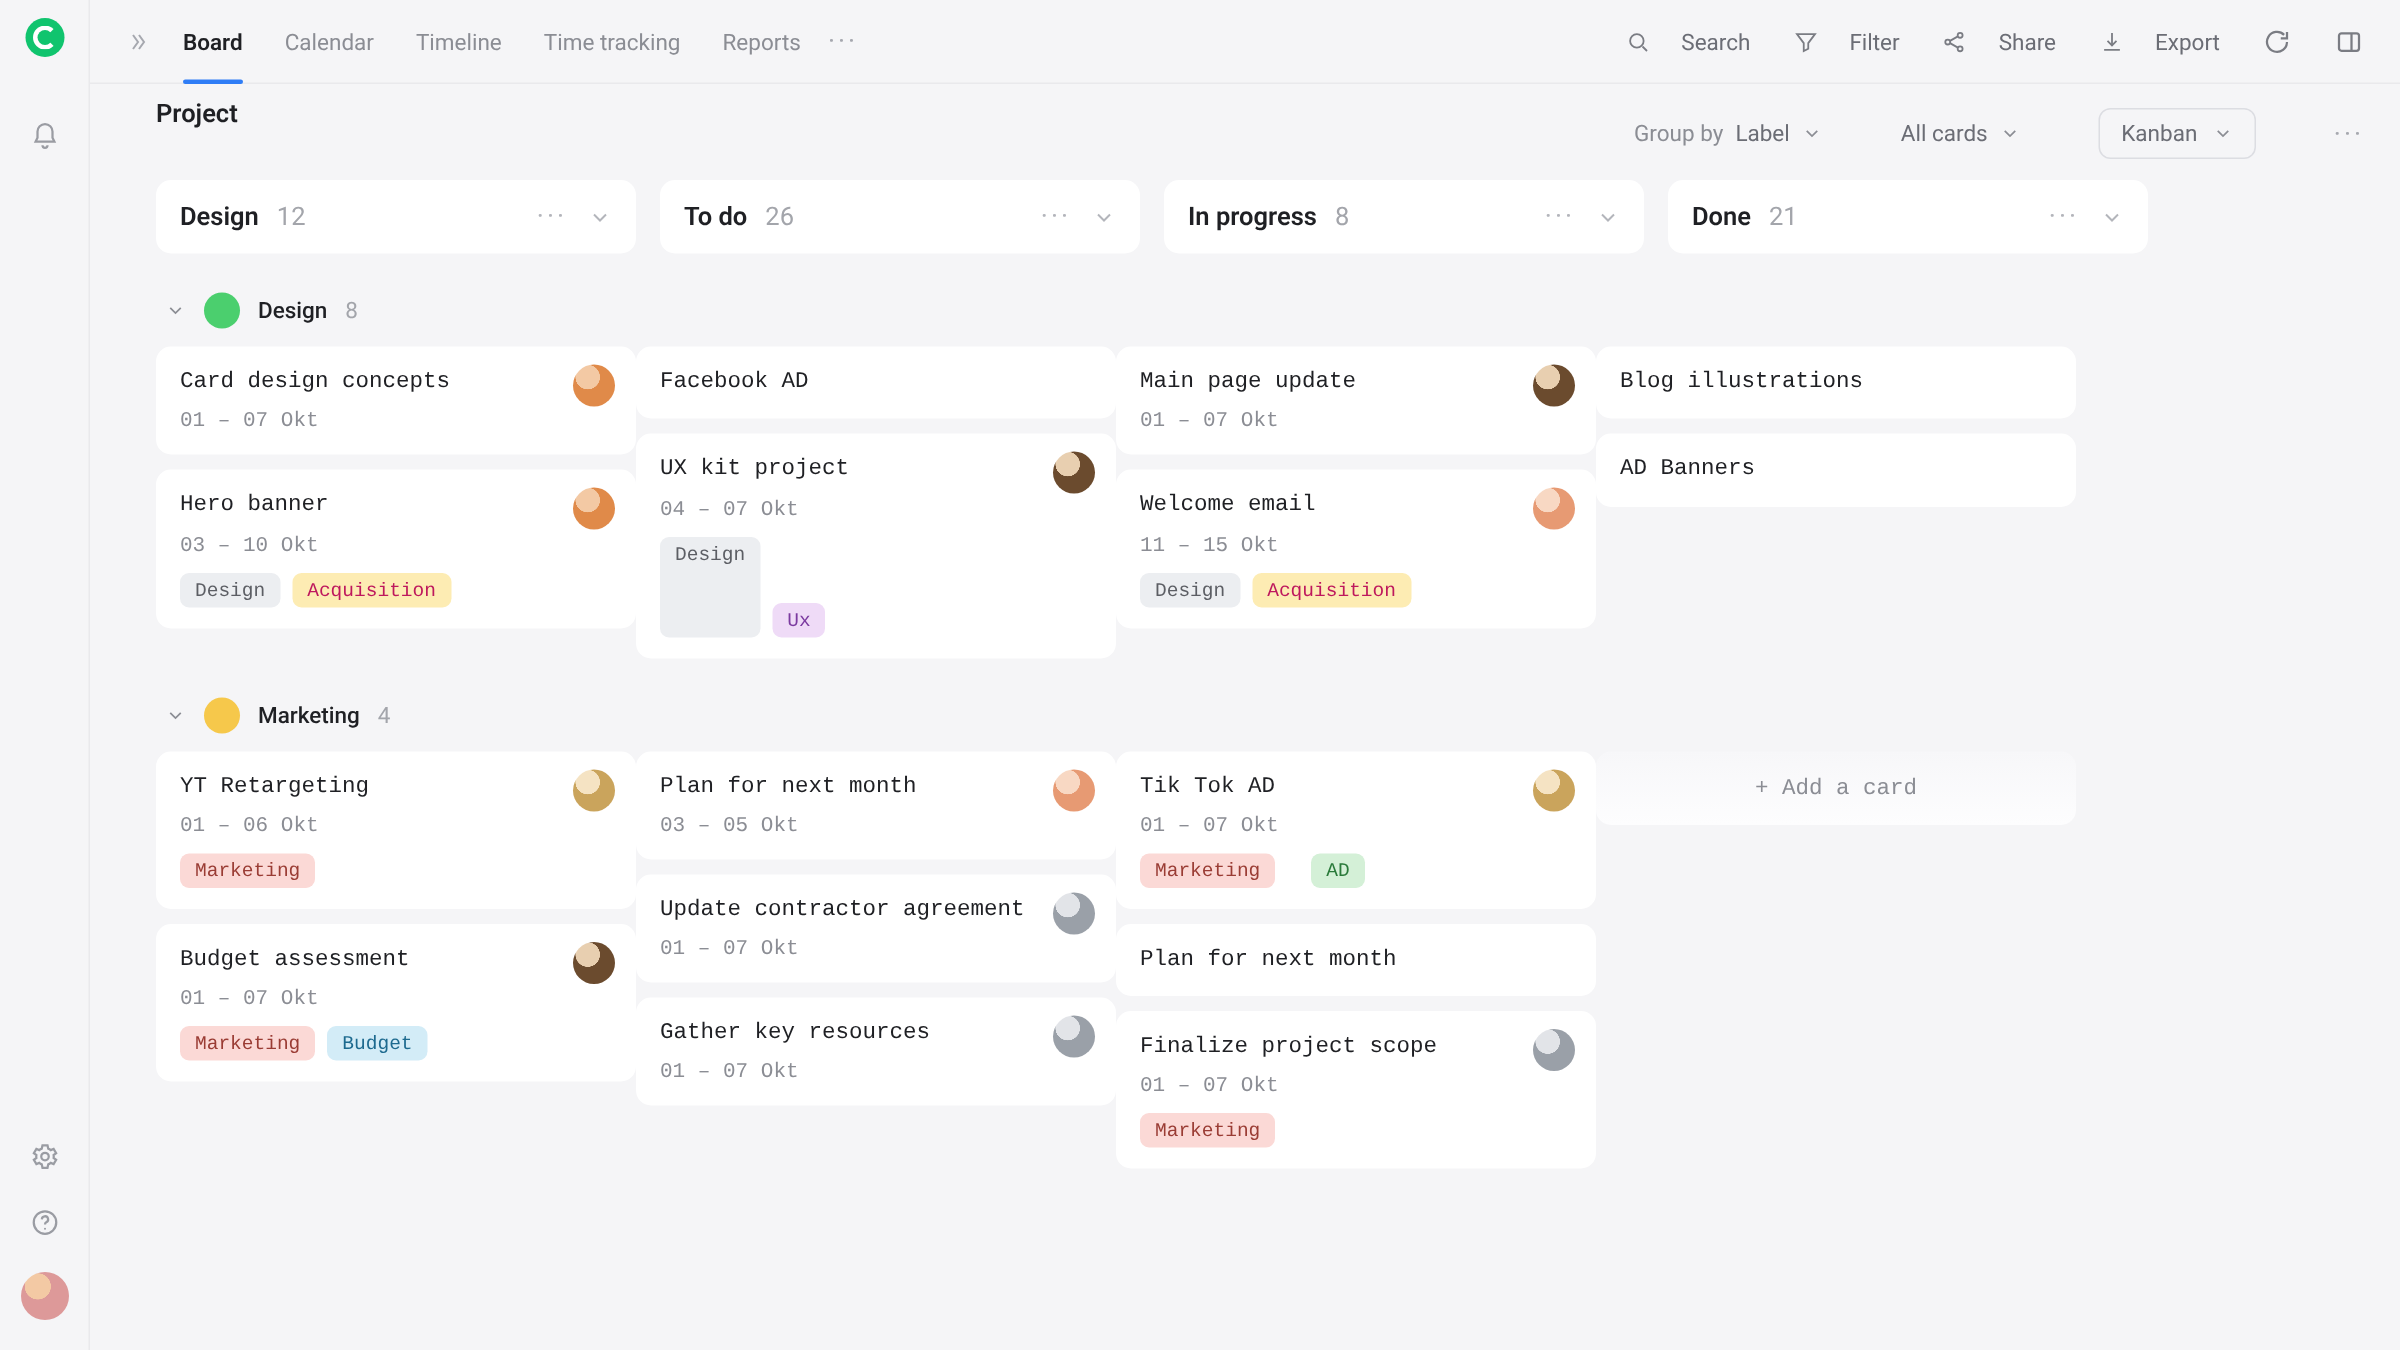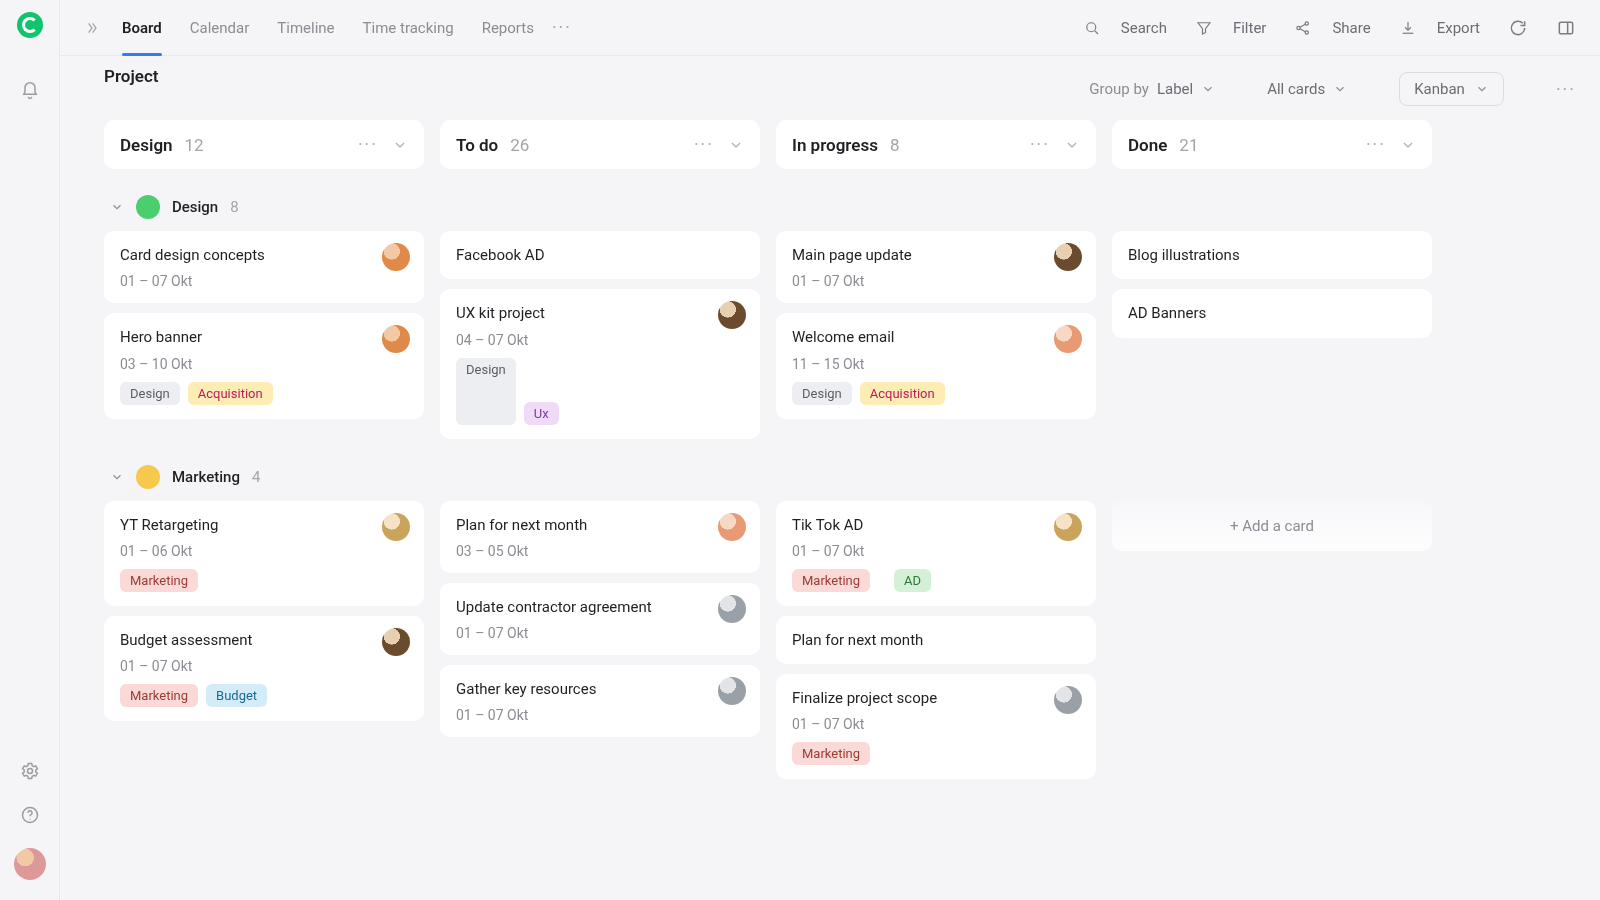--- a/index.html
+++ b/index.html
@@ -67,21 +67,21 @@
 
   .swimlane{margin-top:22px;}
   .lane-head{display:flex;align-items:center;gap:12px;padding:4px 4px 12px 6px;}
   .lane-chev{width:14px;height:14px;color:#8b8d94;cursor:pointer;}
   .lane-dot{width:24px;height:24px;border-radius:50%;}
   .lane-dot.green{background:#4bcf6e;}
   .lane-dot.yellow{background:#f6c84b;}
   .lane-name{font-size:15px;font-weight:500;}
   .lane-count{color:var(--muted2);font-size:15px;}
 
-  .lane-grid{display:grid;grid-template-columns:repeat(4,320px);gap:16px;}
+  .lane-grid{display:grid;grid-template-columns:repeat(4,320px);gap:0;font-family:Liberation Mono, monospace;}
   .col-stack{display:flex;flex-direction:column;gap:10px;}
   .card{background:var(--panel);border-radius:10px;padding:14px 16px;position:relative;cursor:pointer;}
   .card-title{font-size:15px;line-height:1.35;}
   .card-date{color:var(--muted);font-size:14px;margin-top:8px;}
   .card-tags{display:flex;gap:8px;margin-top:10px;flex-wrap:wrap;}
   .chip{font-size:13px;padding:4px 10px;border-radius:6px;}
   .chip.grey{background:var(--chip-grey);color:#5c5e64;}
   .chip.yellow{background:var(--chip-yellow);color:#be185d;}
   .chip.pink{background:var(--chip-pink);color:#9a3c34;}
   .chip.blue{background:var(--chip-blue);color:#1d6a8f;}

